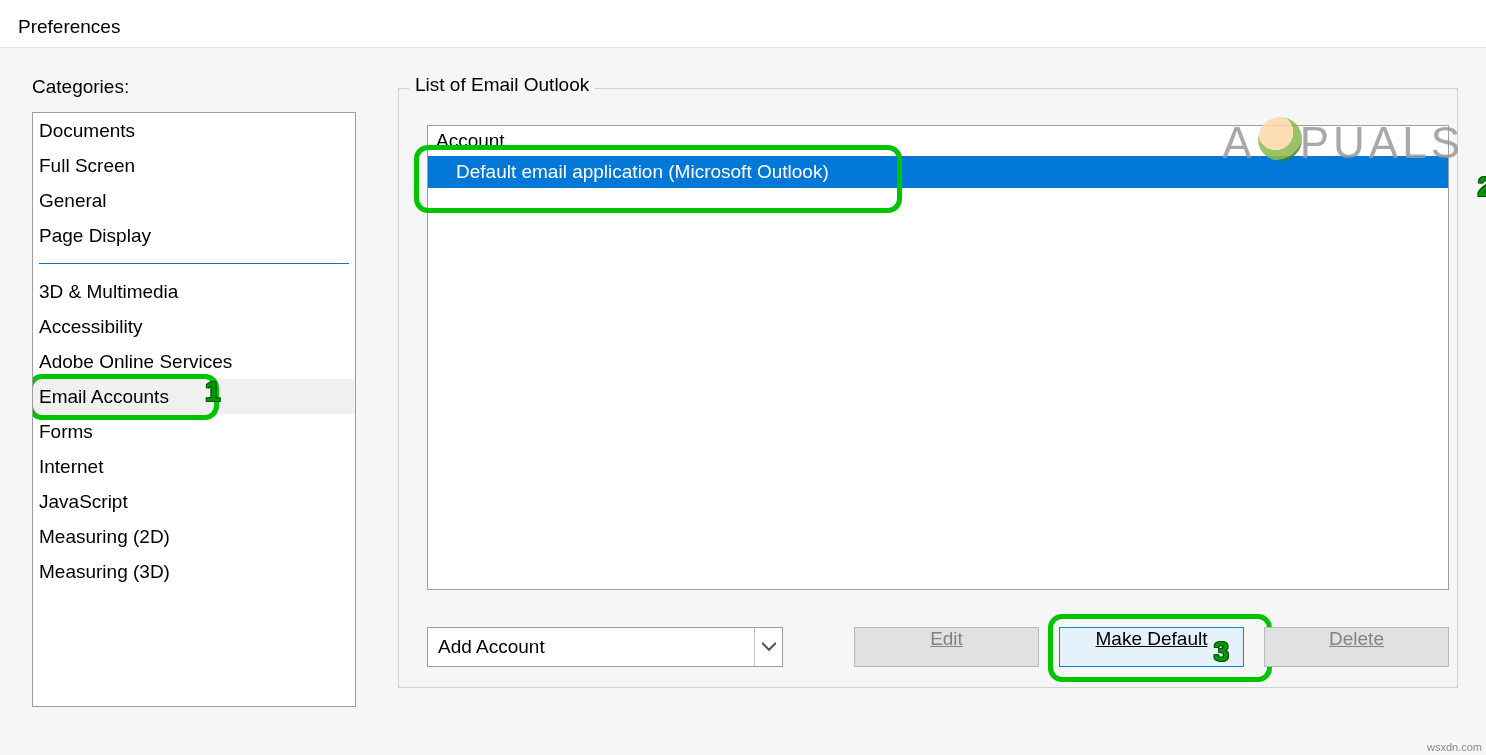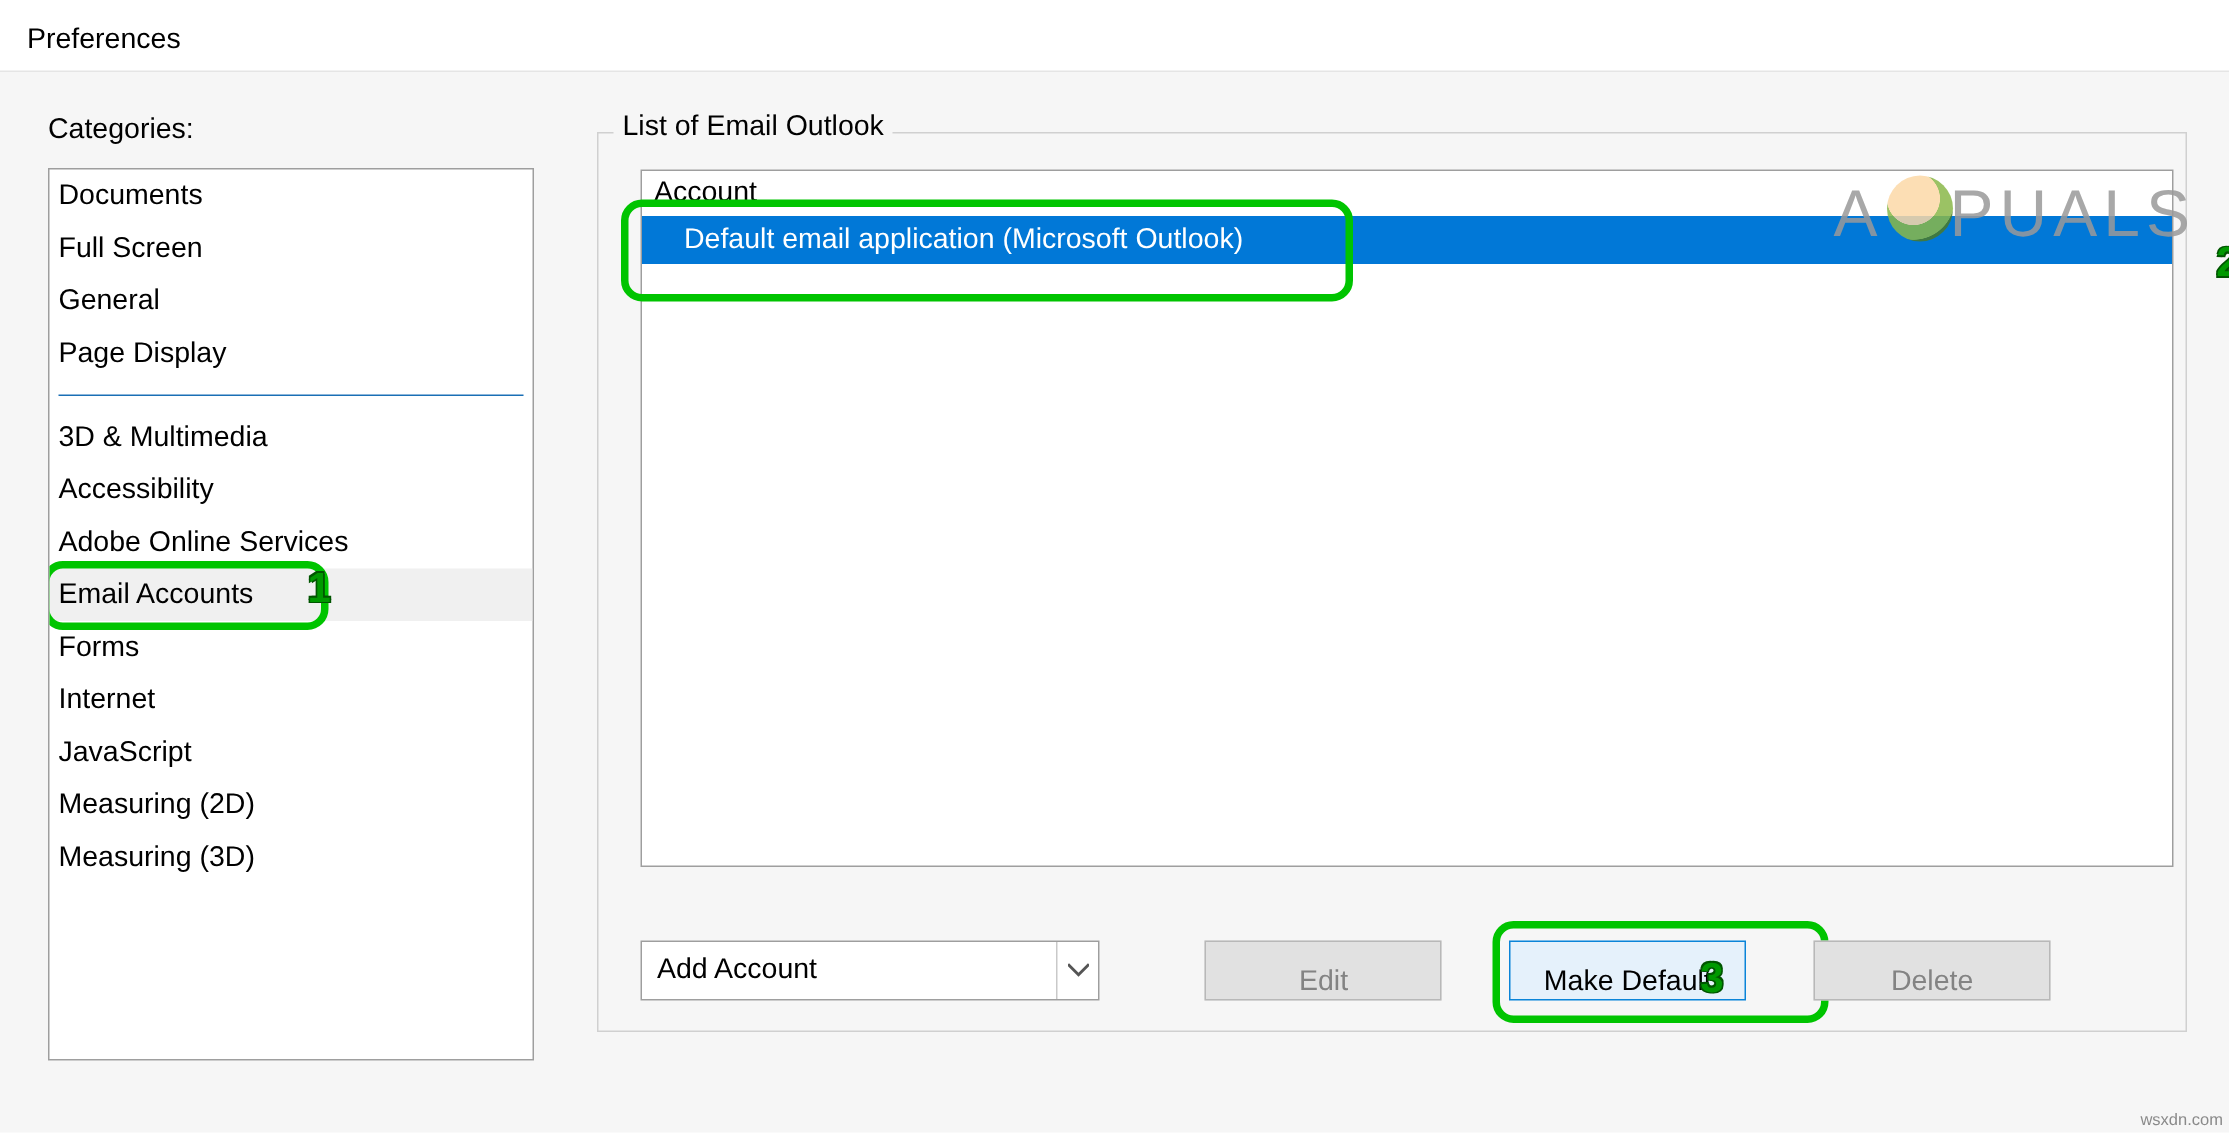--- a/index.html
+++ b/index.html
@@ -73,43 +73,42 @@
       left: 10px;
       background: #f6f6f6;
       padding: 0 6px;
       font-size: 19px;
     }
     .account-list {
       background: #fff;
       border: 1px solid #9e9e9e;
       position: absolute;
       left: 28px;
-      top: 24px;
+      top: 36px;
       width: 1022px;
       height: 465px;
     }
     .account-header {
       padding: 4px 8px;
       font-size: 19px;
     }
     .account-row {
       background: #0178d7;
       color: #fff;
       padding: 5px 28px;
       font-size: 19px;
       position: relative;
     }
     .bottom-controls {
       position: absolute;
       left: 28px;
       bottom: 20px;
       display: flex;
       align-items: center;
-      width: 940px;
-      gap: 25px;
+      width: 1022px;
     }
     .dropdown {
       background: #fff;
       border: 1px solid #9e9e9e;
       height: 40px;
       width: 356px;
       display: flex;
       align-items: center;
       justify-content: space-between;
       padding: 0 10px;
@@ -121,28 +120,29 @@
       width: 28px;
       display: flex;
       align-items: center;
       justify-content: center;
       margin-right: -10px;
     }
     .btn {
       height: 40px;
       width: 185px;
       display: flex;
-      align-items: flex-end;
+      align-items: flex-start;
       justify-content: center;
       font-size: 19px;
       margin-left: 20px;
       border: 1px solid #b8b8b8;
       background: #e1e1e1;
       color: #838383;
       position: relative;
+      text-decoration: underline;
     }
     .btn.active {
       border: 1px solid #0a84d8;
       background: #e5f1fb;
       color: #000;
     }
     .highlight-box {
       position: absolute;
       border: 5px solid #00c400;
       border-radius: 14px;

